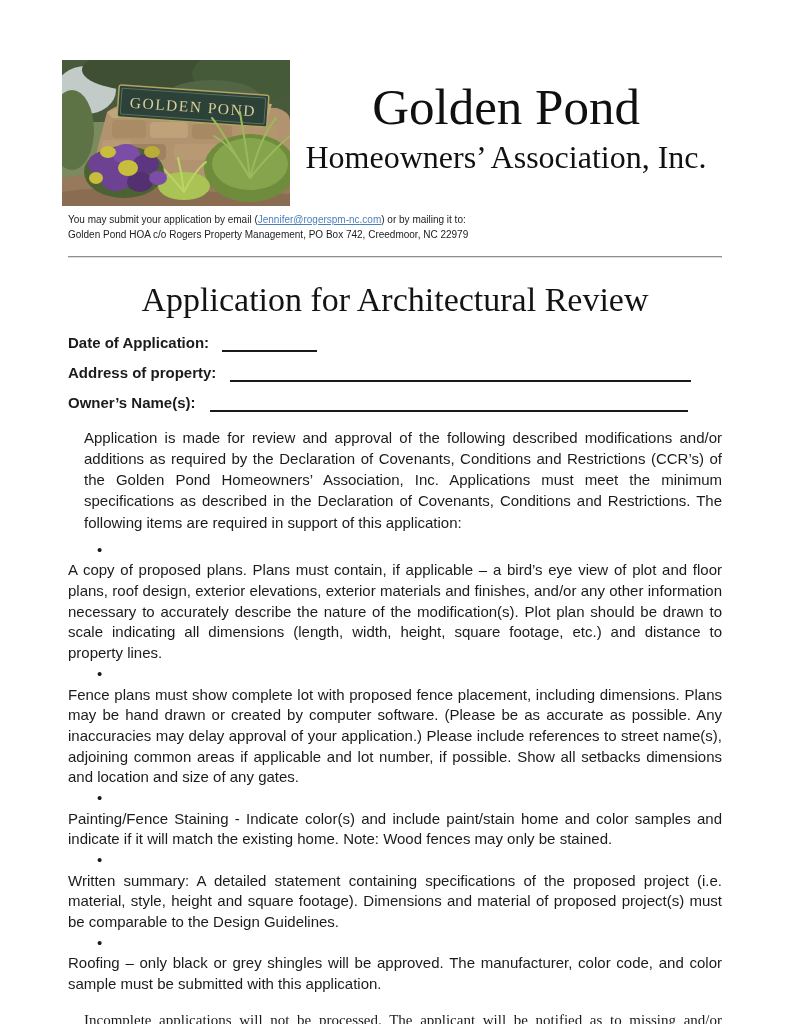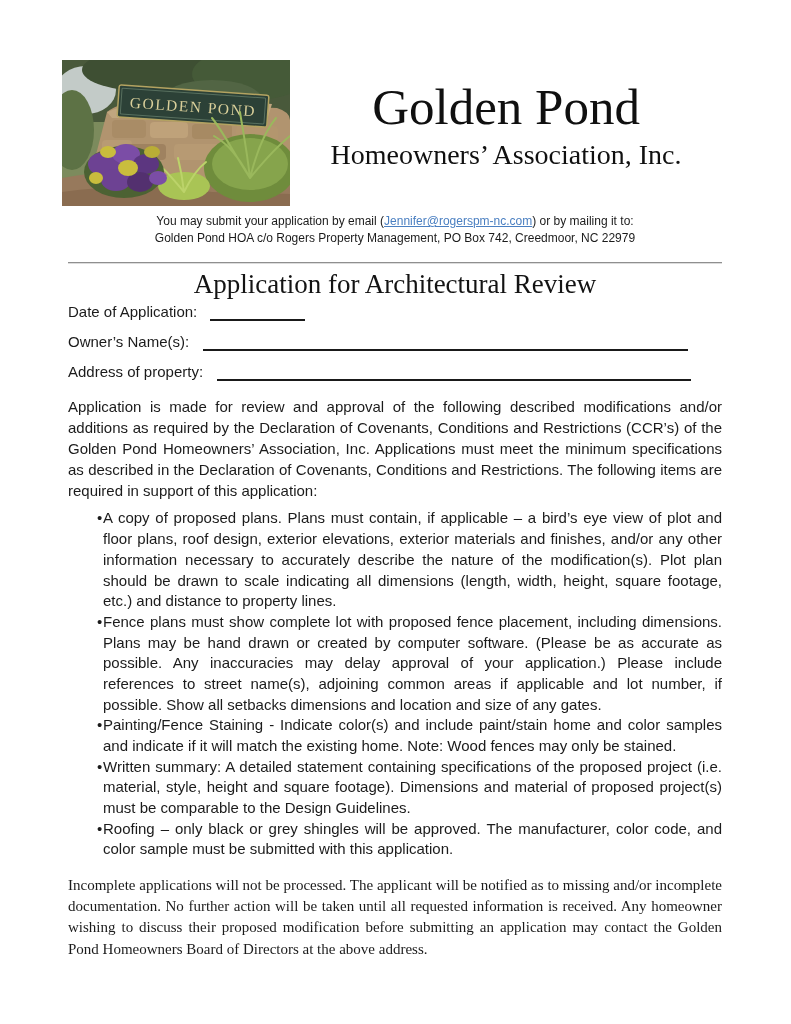--- a/index.html
+++ b/index.html
@@ -22,58 +22,58 @@
     width: 228px; height: 146px; flex: none;
     margin-left: -6px; overflow: hidden;
   }
   .photo svg { display: block; width: 100%; height: 100%; }
   .title-block {
     flex: 1; text-align: center;
     font-family: "Liberation Serif", "DejaVu Serif", serif;
     color: #101010; padding-top: 20px;
   }
   .org-name { font-size: 51px; line-height: 1.08; font-weight: 400; }
-  .org-subtitle { font-size: 28px; margin-top: 4px; font-weight: 400; }
+  .org-subtitle { font-size: 32px; margin-top: 4px; font-weight: 400; }
 
-  .submit { text-align: center; font-size: 12px; line-height: 1.45; margin-top: 7px; }
+  .submit { text-align: left; font-size: 10px; line-height: 1.45; margin-top: 7px; }
   .email-link { color: #4a7fc1; text-decoration: underline; cursor: pointer; }
 
   .divider {
     border: none; height: 2px; background: #8f8f8f;
     border-bottom: 1px solid #dcdcdc; margin-top: 14px;
   }
 
   
   .form-title {
     font-family: "Liberation Serif", "DejaVu Serif", serif;
-    font-size: 27px; font-weight: 400; text-align: center;
-    margin-top: 5px; color: #131313;
+    font-size: 34px; font-weight: 400; text-align: center;
+    margin-top: 23px; color: #131313;
   }
-  .fields { margin-top: 3px; font-size: 15px; }
+  .fields { margin-top: 15px; font-size: 15px; font-weight: bold; }
   .frow { display: flex; align-items: flex-end; margin-bottom: 12px; }
   .flabel { white-space: nowrap; padding-bottom: 1px; }
   .uline {
     border-bottom: 2px solid #1a1a1a; height: 17px; display: inline-block;
   }
   .uline.date { width: 95px; margin-left: 13px; }
   .uline.grow { flex: 1; margin-left: 14px; }
   .uline.owner { margin-right: 34px; }
   .uline.addr  { margin-right: 31px; }
   .uline.phone { width: 164px; margin-left: 4px; }
   .flabel.email-lbl { margin-left: 12px; }
   .uline.email { margin-right: 42px; margin-left: 6px; }
 
   
   .para {
     font-size: 15px; line-height: 1.41; text-align: justify;
-    margin-top: 15px; color: #1b1b1b;
+    margin-top: 15px; color: #1b1b1b; margin-left: 16px;
   }
   ul.req-list { list-style: none; margin-top: 7px; }
   ul.req-list li {
-    display: flex; font-size: 15px; line-height: 1.38;
+    display: flex; font-size: 15px; line-height: 1.38; flex-direction: column;
   }
   .marker {
     flex: none; width: 35px; text-align: left; padding-left: 29px;
   }
   .marker::before { content: "\2022"; }
   .li-text { flex: 1; text-align: justify; padding-left: 0; }
   .li-text b { font-weight: normal; }
 
   .closing { margin-top: 15px; font-family: Liberation Serif, serif; }
 </style>
@@ -148,26 +148,26 @@
   <hr class="divider">
 
   <h1 class="form-title">Application for Architectural Review</h1>
 
   <div class="fields">
     <div class="frow">
       <span class="flabel">Date of Application:</span>
       <span class="uline date"></span>
     </div>
     <div class="frow">
+      <span class="flabel">Address of property:</span>
+      <span class="uline grow addr"></span>
+    </div>
+    <div class="frow">
       <span class="flabel">Owner’s Name(s):</span>
       <span class="uline grow owner"></span>
-    </div>
-    <div class="frow">
-      <span class="flabel">Address of property:</span>
-      <span class="uline grow addr"></span>
     </div>
   </div>
 
   <p class="para">Application is made for review and approval of the following described modifications and/or additions as required by the Declaration of Covenants, Conditions and Restrictions (CCR’s) of the Golden Pond Homeowners’ Association, Inc.  Applications must meet the minimum specifications as described in the Declaration of Covenants, Conditions and Restrictions. The following items are required in support of this application:</p>
 
   <ul class="req-list">
     <li>
       <span class="marker"></span>
       <span class="li-text"><span>A copy of proposed plans.  Plans must contain, if applicable – a bird’s eye view of plot and floor plans, roof design, exterior elevations, exterior materials and finishes, and/or any other information necessary to accurately describe the nature of the modification(s).   Plot plan should be drawn to scale indicating all dimensions (length, width, height, square footage, etc.) and distance to property lines.</span><b></b></span>
     </li>

